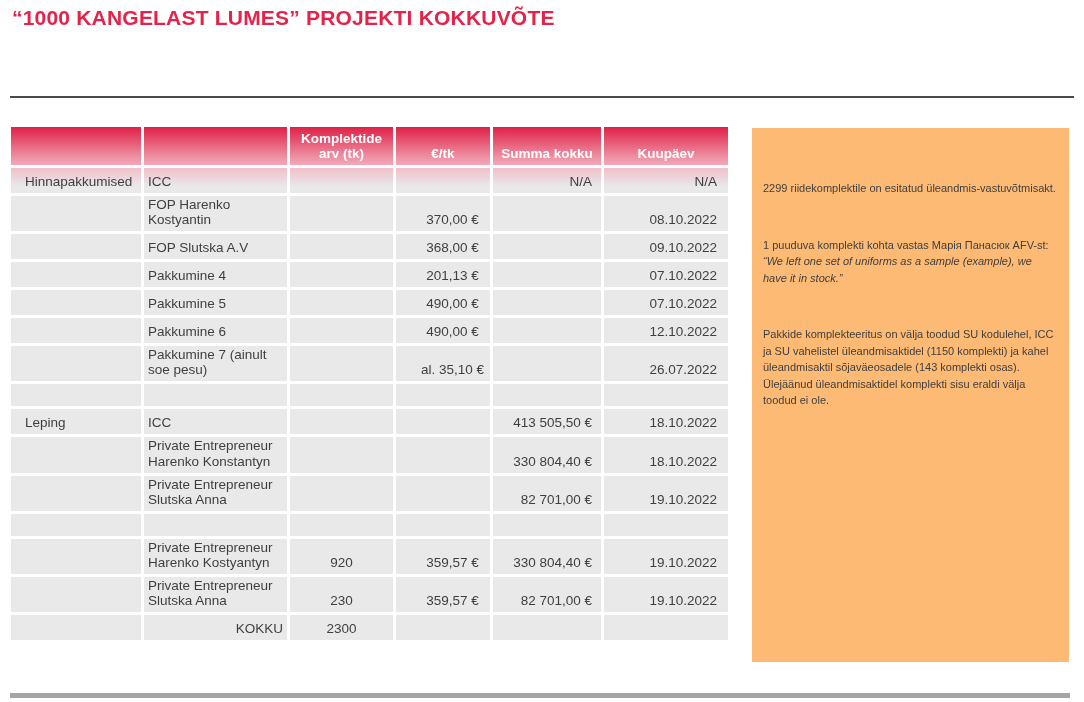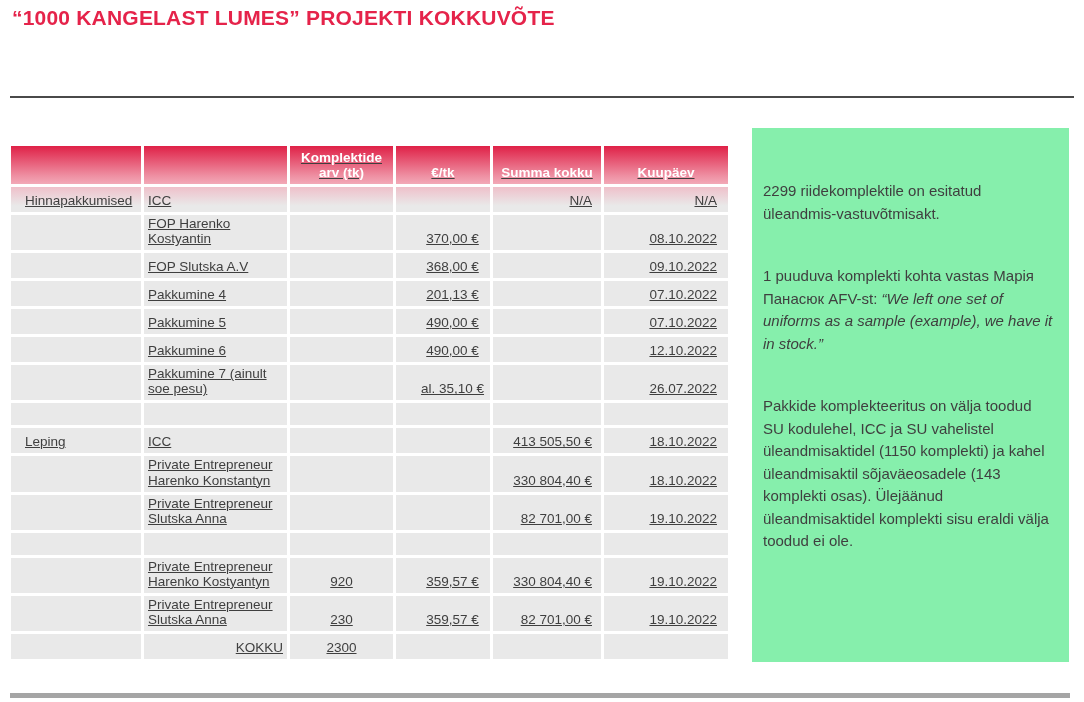--- a/index.html
+++ b/index.html
@@ -4,41 +4,41 @@
 <style>
   html,body{margin:0;padding:0;background:#ffffff;width:1084px;height:702px;
     font-family:"Liberation Sans",sans-serif;color:#3f3f3f;overflow:hidden;}
   .stage{position:relative;width:1084px;height:559px;}
 
   .title{position:absolute;left:12px;top:6px;font-size:21px;font-weight:bold;
     color:#e5234a;letter-spacing:.2px;white-space:nowrap;}
   .rule{position:absolute;left:10px;top:96px;width:1064px;height:2px;background:#4a4a4a;}
   .bottom-bar{position:absolute;left:10px;top:693px;width:1060px;height:5px;background:#a5a5a5;}
 
-  table.sum{position:absolute;left:8px;top:143px;border-collapse:separate;border-spacing:3px;
-    table-layout:fixed;font-size:13.5px;text-decoration:underline;}
+  table.sum{position:absolute;left:8px;top:124px;border-collapse:separate;border-spacing:3px;
+    table-layout:fixed;font-size:13.5px;}
   td{vertical-align:bottom;padding:1px 4px 4px;line-height:1.12;background:#e9e9e9;
     overflow:hidden;}
   tr.head td{background:linear-gradient(180deg,#df2147 0%,#ee8fa2 78%,#f2a9b7 100%);
     color:#ffffff;font-weight:bold;text-align:center;padding-bottom:4px;}
   tr.first td{background:linear-gradient(180deg,#efc0ca 0%,#e9e9e9 75%);}
   tr{height:25px;}
   tr.head{height:38px;}
   tr.empty{height:22px;}
   tr.tall{height:32px;margin-top:34px;}
   td.c1{text-align:left;padding-left:14px;}
   td.c2{text-align:left;}
   td.qty{text-align:center;}
   td.price{text-align:center;padding-left:23px;}
   td.sumv{text-align:right;padding-right:9px;}
   td.date{text-align:right;padding-right:11px;}
   td.kokku{text-align:right;padding-right:4px;margin-top:25px;}
 
-  .panel{position:absolute;left:752px;top:128px;width:317px;height:534px;background:#86efac;
-    box-sizing:border-box;padding:52px 13px 0 11px;font-size:15px;line-height:1.5;}
+  .panel{position:absolute;left:752px;top:128px;width:317px;height:534px;background:#fdba74;
+    box-sizing:border-box;padding:52px 13px 0 11px;font-size:11px;line-height:1.5;}
   .panel p{margin:0 0 40px 0;}
   .panel em{}
 </style>
 </head>
 <body>
 
 <div class="stage">
 
   <div class="title">“1000 KANGELAST LUMES” PROJEKTI KOKKUVÕTE</div>
   <div class="rule"></div>

